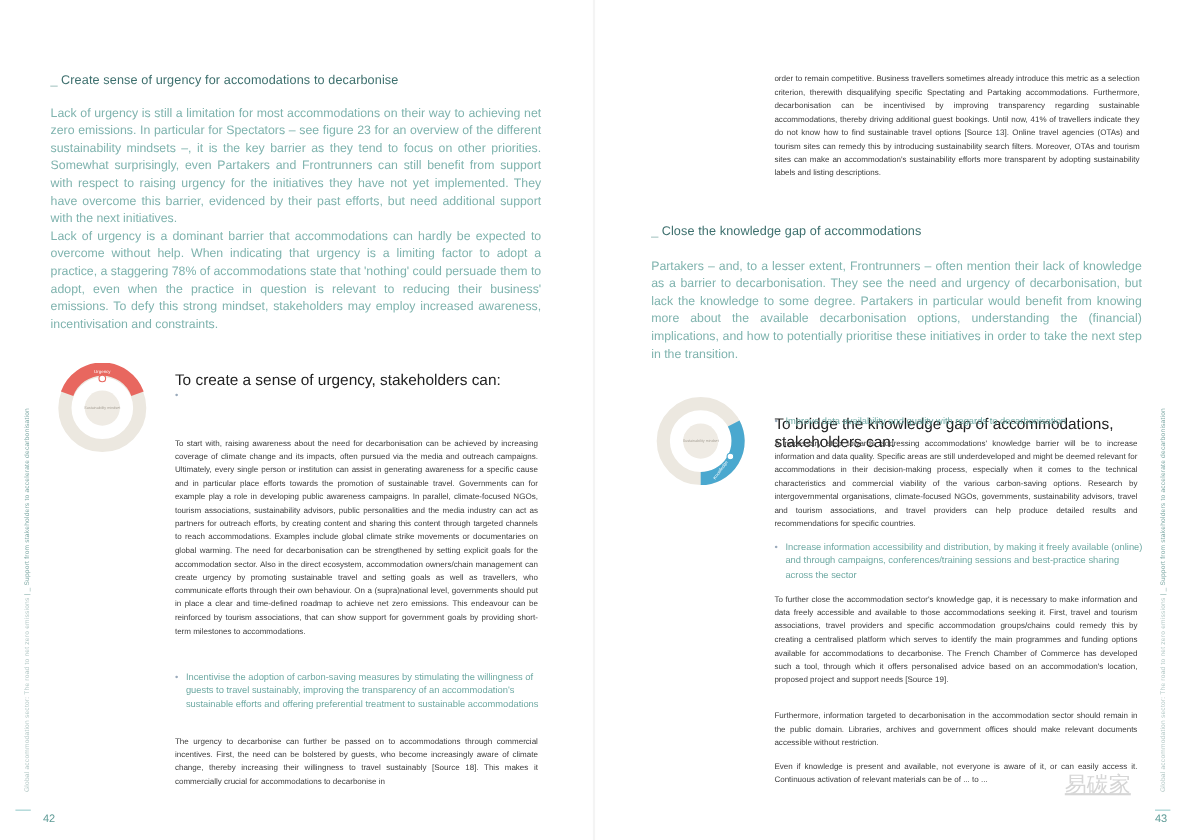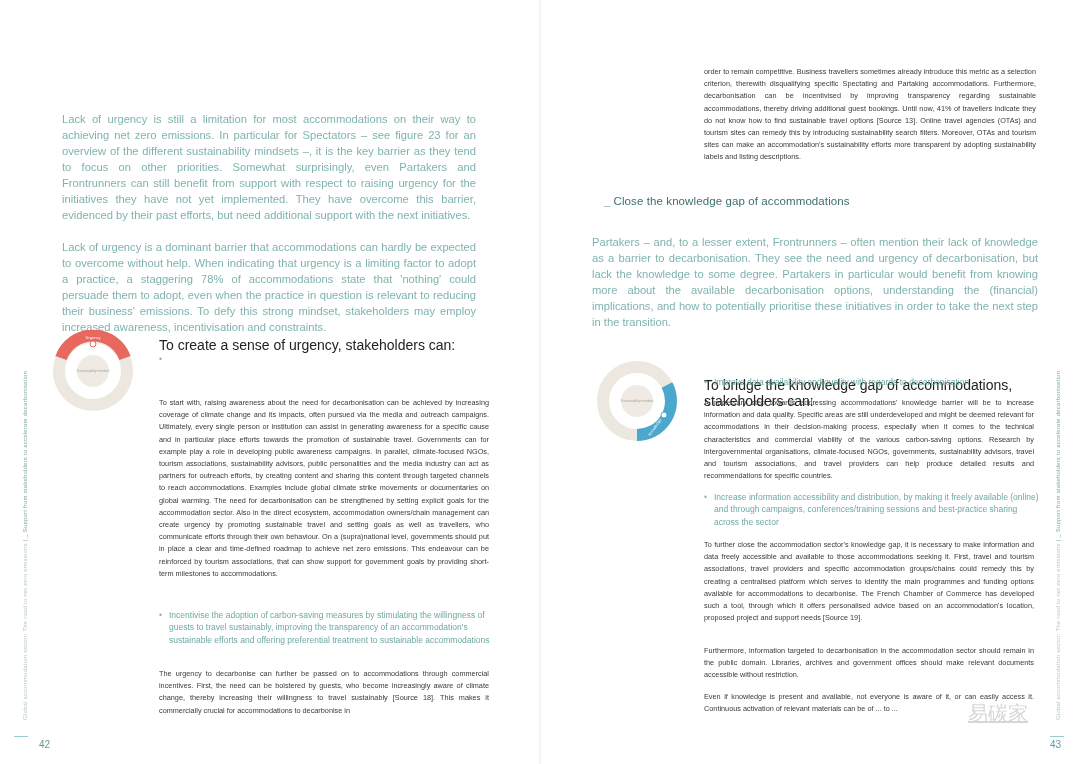--- a/index.html
+++ b/index.html
@@ -5,38 +5,41 @@
   html, body { margin:0; padding:0; }
   body { width:1080px; height:764px; background:#ffffff; position:relative; overflow:hidden; font-family:"Liberation Sans", sans-serif; }
   .page { position:absolute; top:0; height:764px; width:540px; }
   .page.left { left:0; }
   .page.right { left:540px; }
   .gutter { position:absolute; top:0; left:539px; width:2px; height:764px; background:#f4f4f4; }
 
   .heading { position:absolute; font-size:11.5px; color:#3d6f6d; letter-spacing:0.1px; }
   .heading .us { color:#8fb6b3; margin-right:3px; }
   .lead { position:absolute; font-size:11.2px; line-height:16px; color:#7fb3ae; text-align:justify; }
-  .lead p { margin:16px; }
+  .lead p { margin:0; }
 
   .boxtitle { position:absolute; font-size:14px; color:#222; }
   .bullet { position:absolute; font-size:8.5px; line-height:12.4px; color:#6ea9a3; padding-left:10px; }
   .bullet .dot { position:absolute; left:0; top:0; color:#9ab; }
   .body { position:absolute; font-size:7.3px; line-height:12.2px; color:#3a3a3a; text-align:justify; }
 
   .ring { position:absolute; }
   .sidebar { position:absolute; width:12px; font-size:6px; color:#b5c9c7; writing-mode:vertical-rl; transform:rotate(180deg); white-space:nowrap; letter-spacing:0.2px; }
   .sidebar .hl { color:#7fa9a5; }
   .pnum { position:absolute; font-size:10px; color:#5e9b96; }
   .pnum-line { position:absolute; height:1px; width:14px; background:#9cc; }
   .watermark { position:absolute; font-size:20px; color:#d6d6d6; font-family:"DejaVu Sans", sans-serif; }
 </style>
 </head>
 <body>
 
 <div class="page left">
+  <div class="heading" style="left:46px; top:67px;">
+    <span class="us">_</span><span>Create sense of urgency for accomodations to decarbonise</span>
+  </div>
   <div class="lead" style="left:46px; top:95px; width:446px;">
     <p>Lack of urgency is still a limitation for most accommodations on their way to achieving net zero emissions. In particular for Spectators – see figure 23 for an overview of the different sustainability mindsets –, it is the key barrier as they tend to focus on other priorities. Somewhat surprisingly, even Partakers and Frontrunners can still benefit from support with respect to raising urgency for the initiatives they have not yet implemented. They have overcome this barrier, evidenced by their past efforts, but need additional support with the next initiatives.</p>
     <p>Lack of urgency is a dominant barrier that accommodations can hardly be expected to overcome without help. When indicating that urgency is a limiting factor to adopt a practice, a staggering 78% of accommodations state that 'nothing' could persuade them to adopt, even when the practice in question is relevant to reducing their business' emissions. To defy this strong mindset, stakeholders may employ increased awareness, incentivisation and constraints.</p>
   </div>
 
   <svg class="ring" style="left:52px; top:330px;" width="82" height="82" viewBox="0 0 82 82">
     <circle cx="41" cy="41" r="34" fill="none" stroke="#ece8e0" stroke-width="12"></circle>
     <path d="M9 28 A34 34 0 0 1 73 28" fill="none" stroke="#e8675f" stroke-width="12"></path>
     <circle cx="41" cy="41" r="16" fill="#efebe4"></circle>
     <circle cx="41" cy="14" r="3" fill="#fff" stroke="#e8675f" stroke-width="1"></circle>
@@ -60,21 +63,21 @@
   </div>
   <div class="pnum-line" style="left:14px; top:736px;"></div>
   <div class="pnum" style="left:14px; top:739px;margin-left:25px;">42</div>
 </div>
 
 <div class="gutter"></div>
 
 <div class="page right">
   <div class="body" style="left:164px; top:66px; width:332px;">order to remain competitive. Business travellers sometimes already introduce this metric as a selection criterion, therewith disqualifying specific Spectating and Partaking accommodations. Furthermore, decarbonisation can be incentivised by improving transparency regarding sustainable accommodations, thereby driving additional guest bookings. Until now, 41% of travellers indicate they do not know how to find sustainable travel options [Source 13]. Online travel agencies (OTAs) and tourism sites can remedy this by introducing sustainability search filters. Moreover, OTAs and tourism sites can make an accommodation's sustainability efforts more transparent by adopting sustainability labels and listing descriptions.</div>
 
-  <div class="heading" style="left:52px; top:195px;margin-left:12px;">
+  <div class="heading" style="left:52px; top:205px;">
     <span class="us">_</span><span>Close the knowledge gap of accommodations</span>
   </div>
   <div class="lead" style="left:52px; top:234px; width:446px;">Partakers – and, to a lesser extent, Frontrunners – often mention their lack of knowledge as a barrier to decarbonisation. They see the need and urgency of decarbonisation, but lack the knowledge to some degree. Partakers in particular would benefit from knowing more about the available decarbonisation options, understanding the (financial) implications, and how to potentially prioritise these initiatives in order to take the next step in the transition.</div>
 
   <svg class="ring" style="left:56px; top:360px;" width="82" height="82" viewBox="0 0 82 82">
     <circle cx="41" cy="41" r="34" fill="none" stroke="#ece8e0" stroke-width="12"></circle>
     <path d="M71 25 A34 34 0 0 1 41 75" fill="none" stroke="#4aa8cf" stroke-width="12"></path>
     <circle cx="41" cy="41" r="16" fill="#efebe4"></circle>
     <circle cx="68" cy="55" r="3" fill="#fff" stroke="#4aa8cf" stroke-width="1"></circle>
     <text x="60" y="68" font-size="4" fill="#fff" text-anchor="middle" font-family="Liberation Sans, sans-serif" transform="rotate(-55 60 68)">Knowledge</text>

